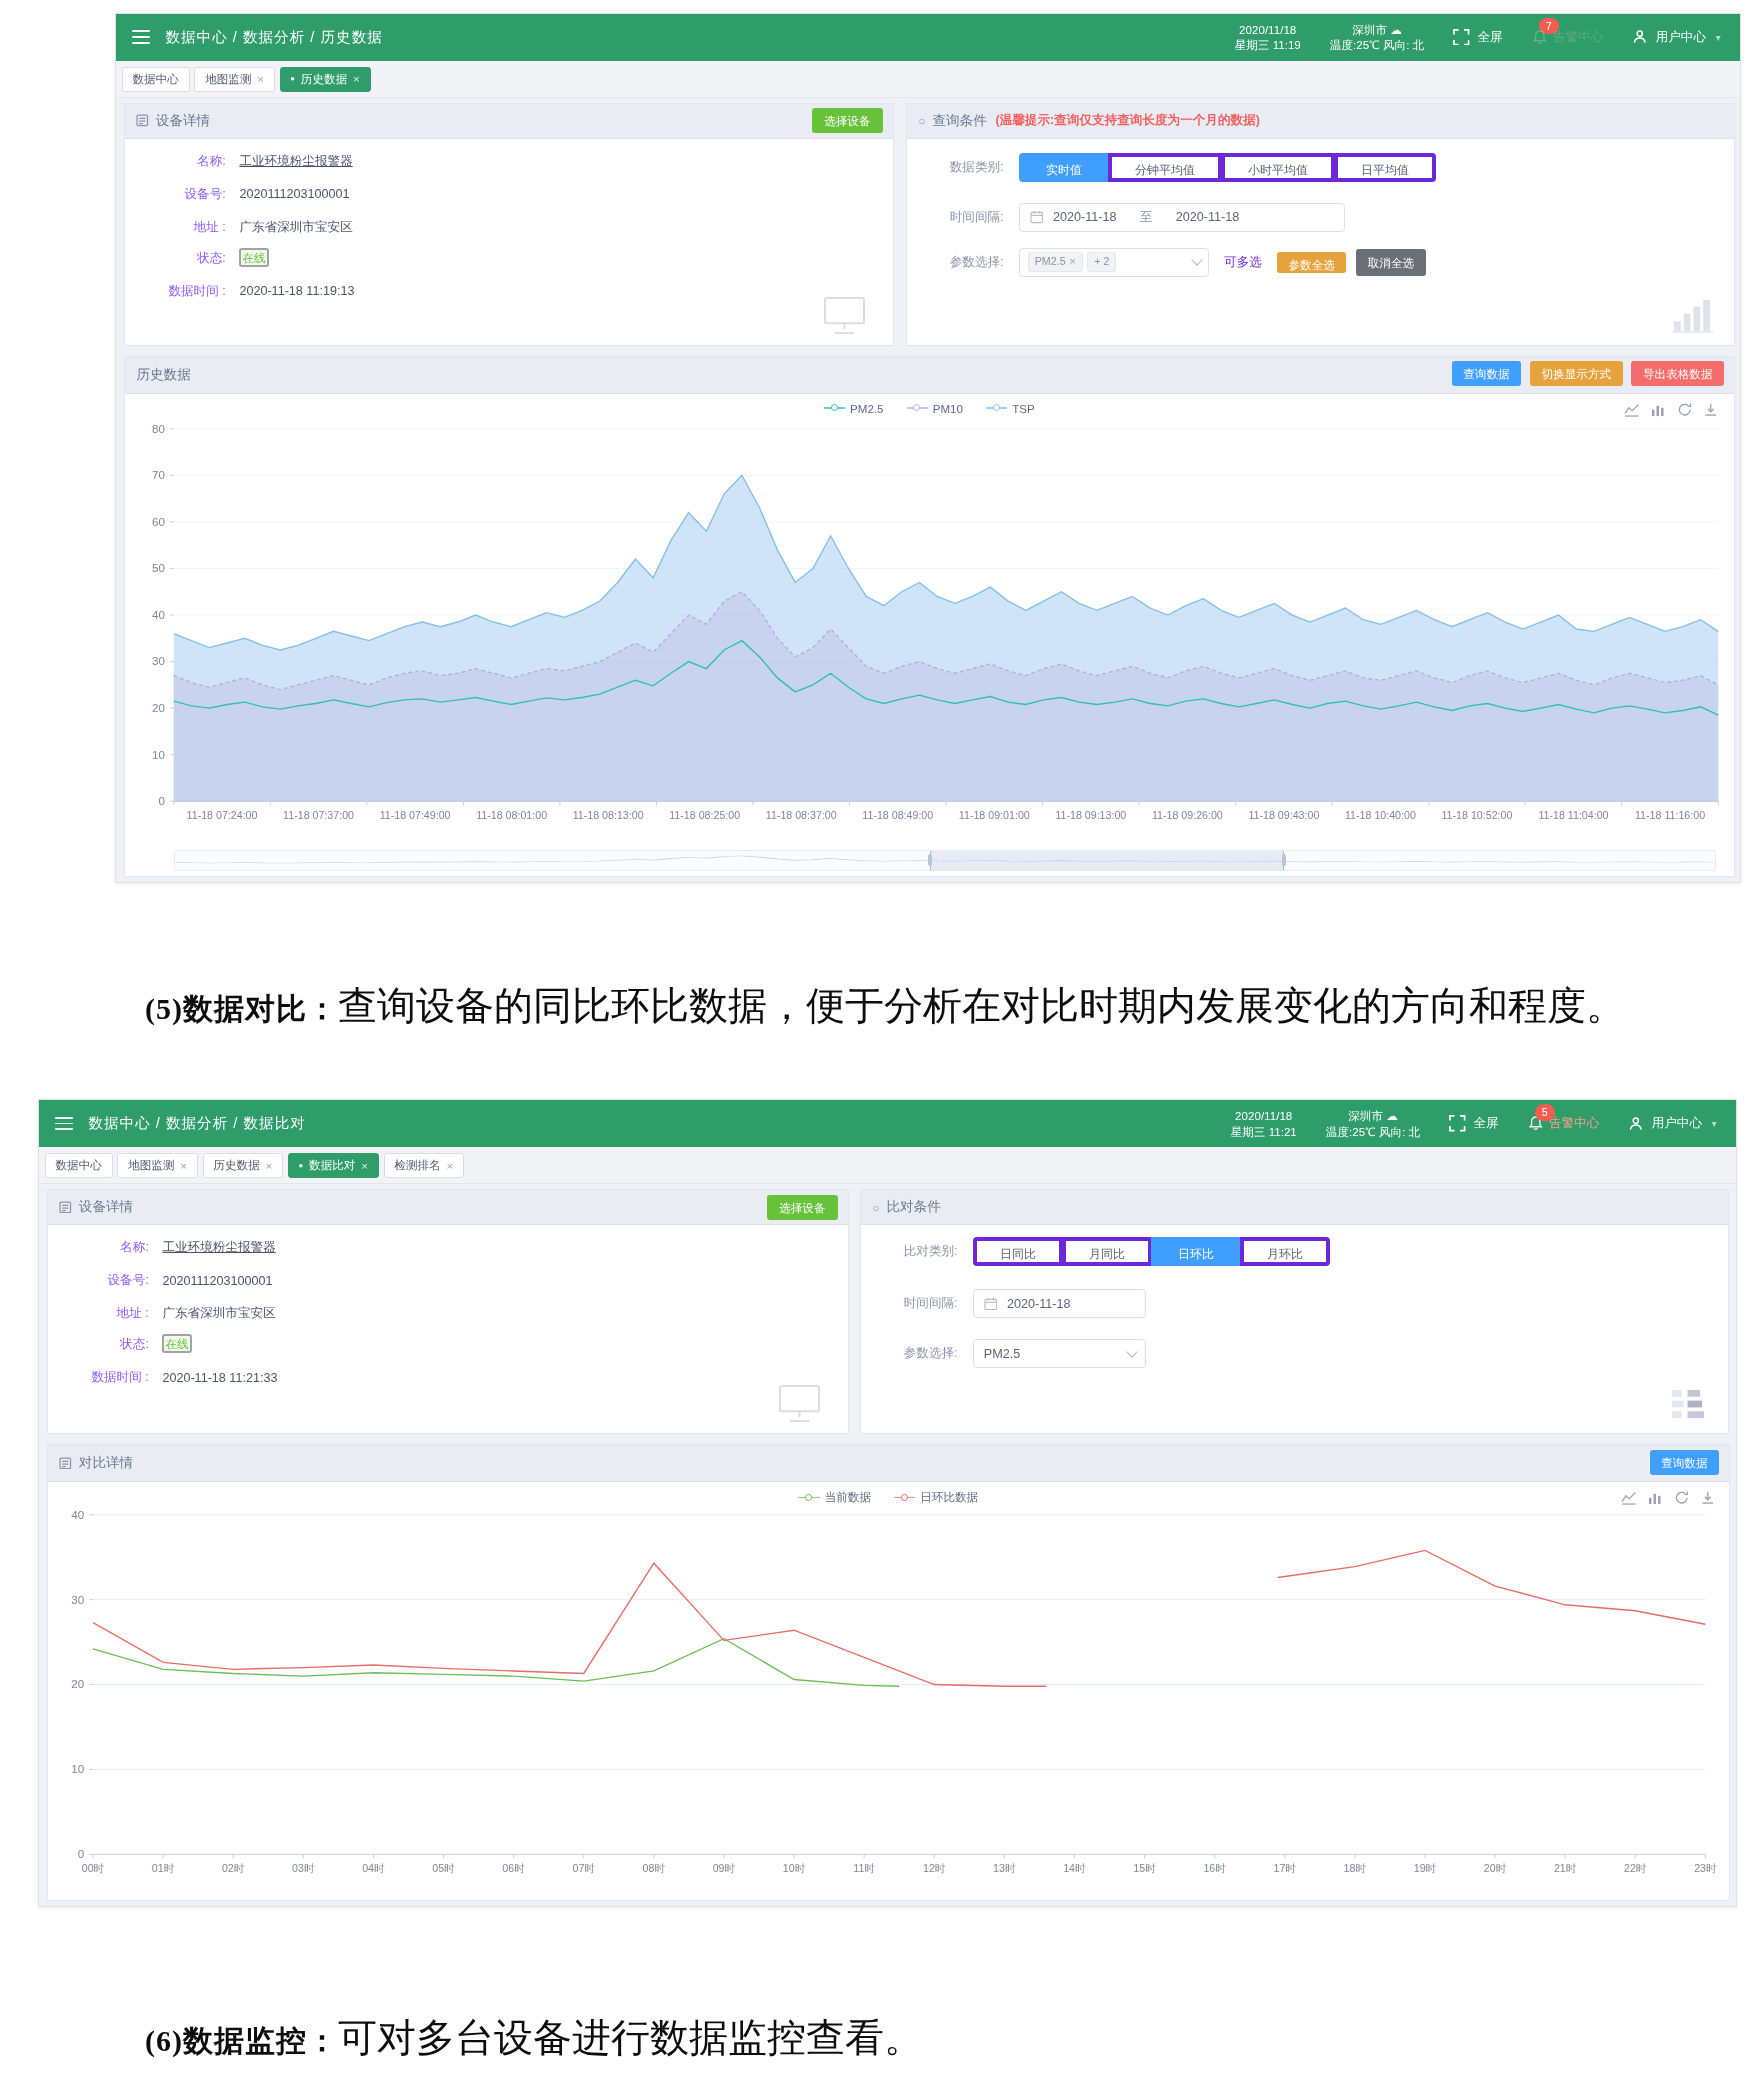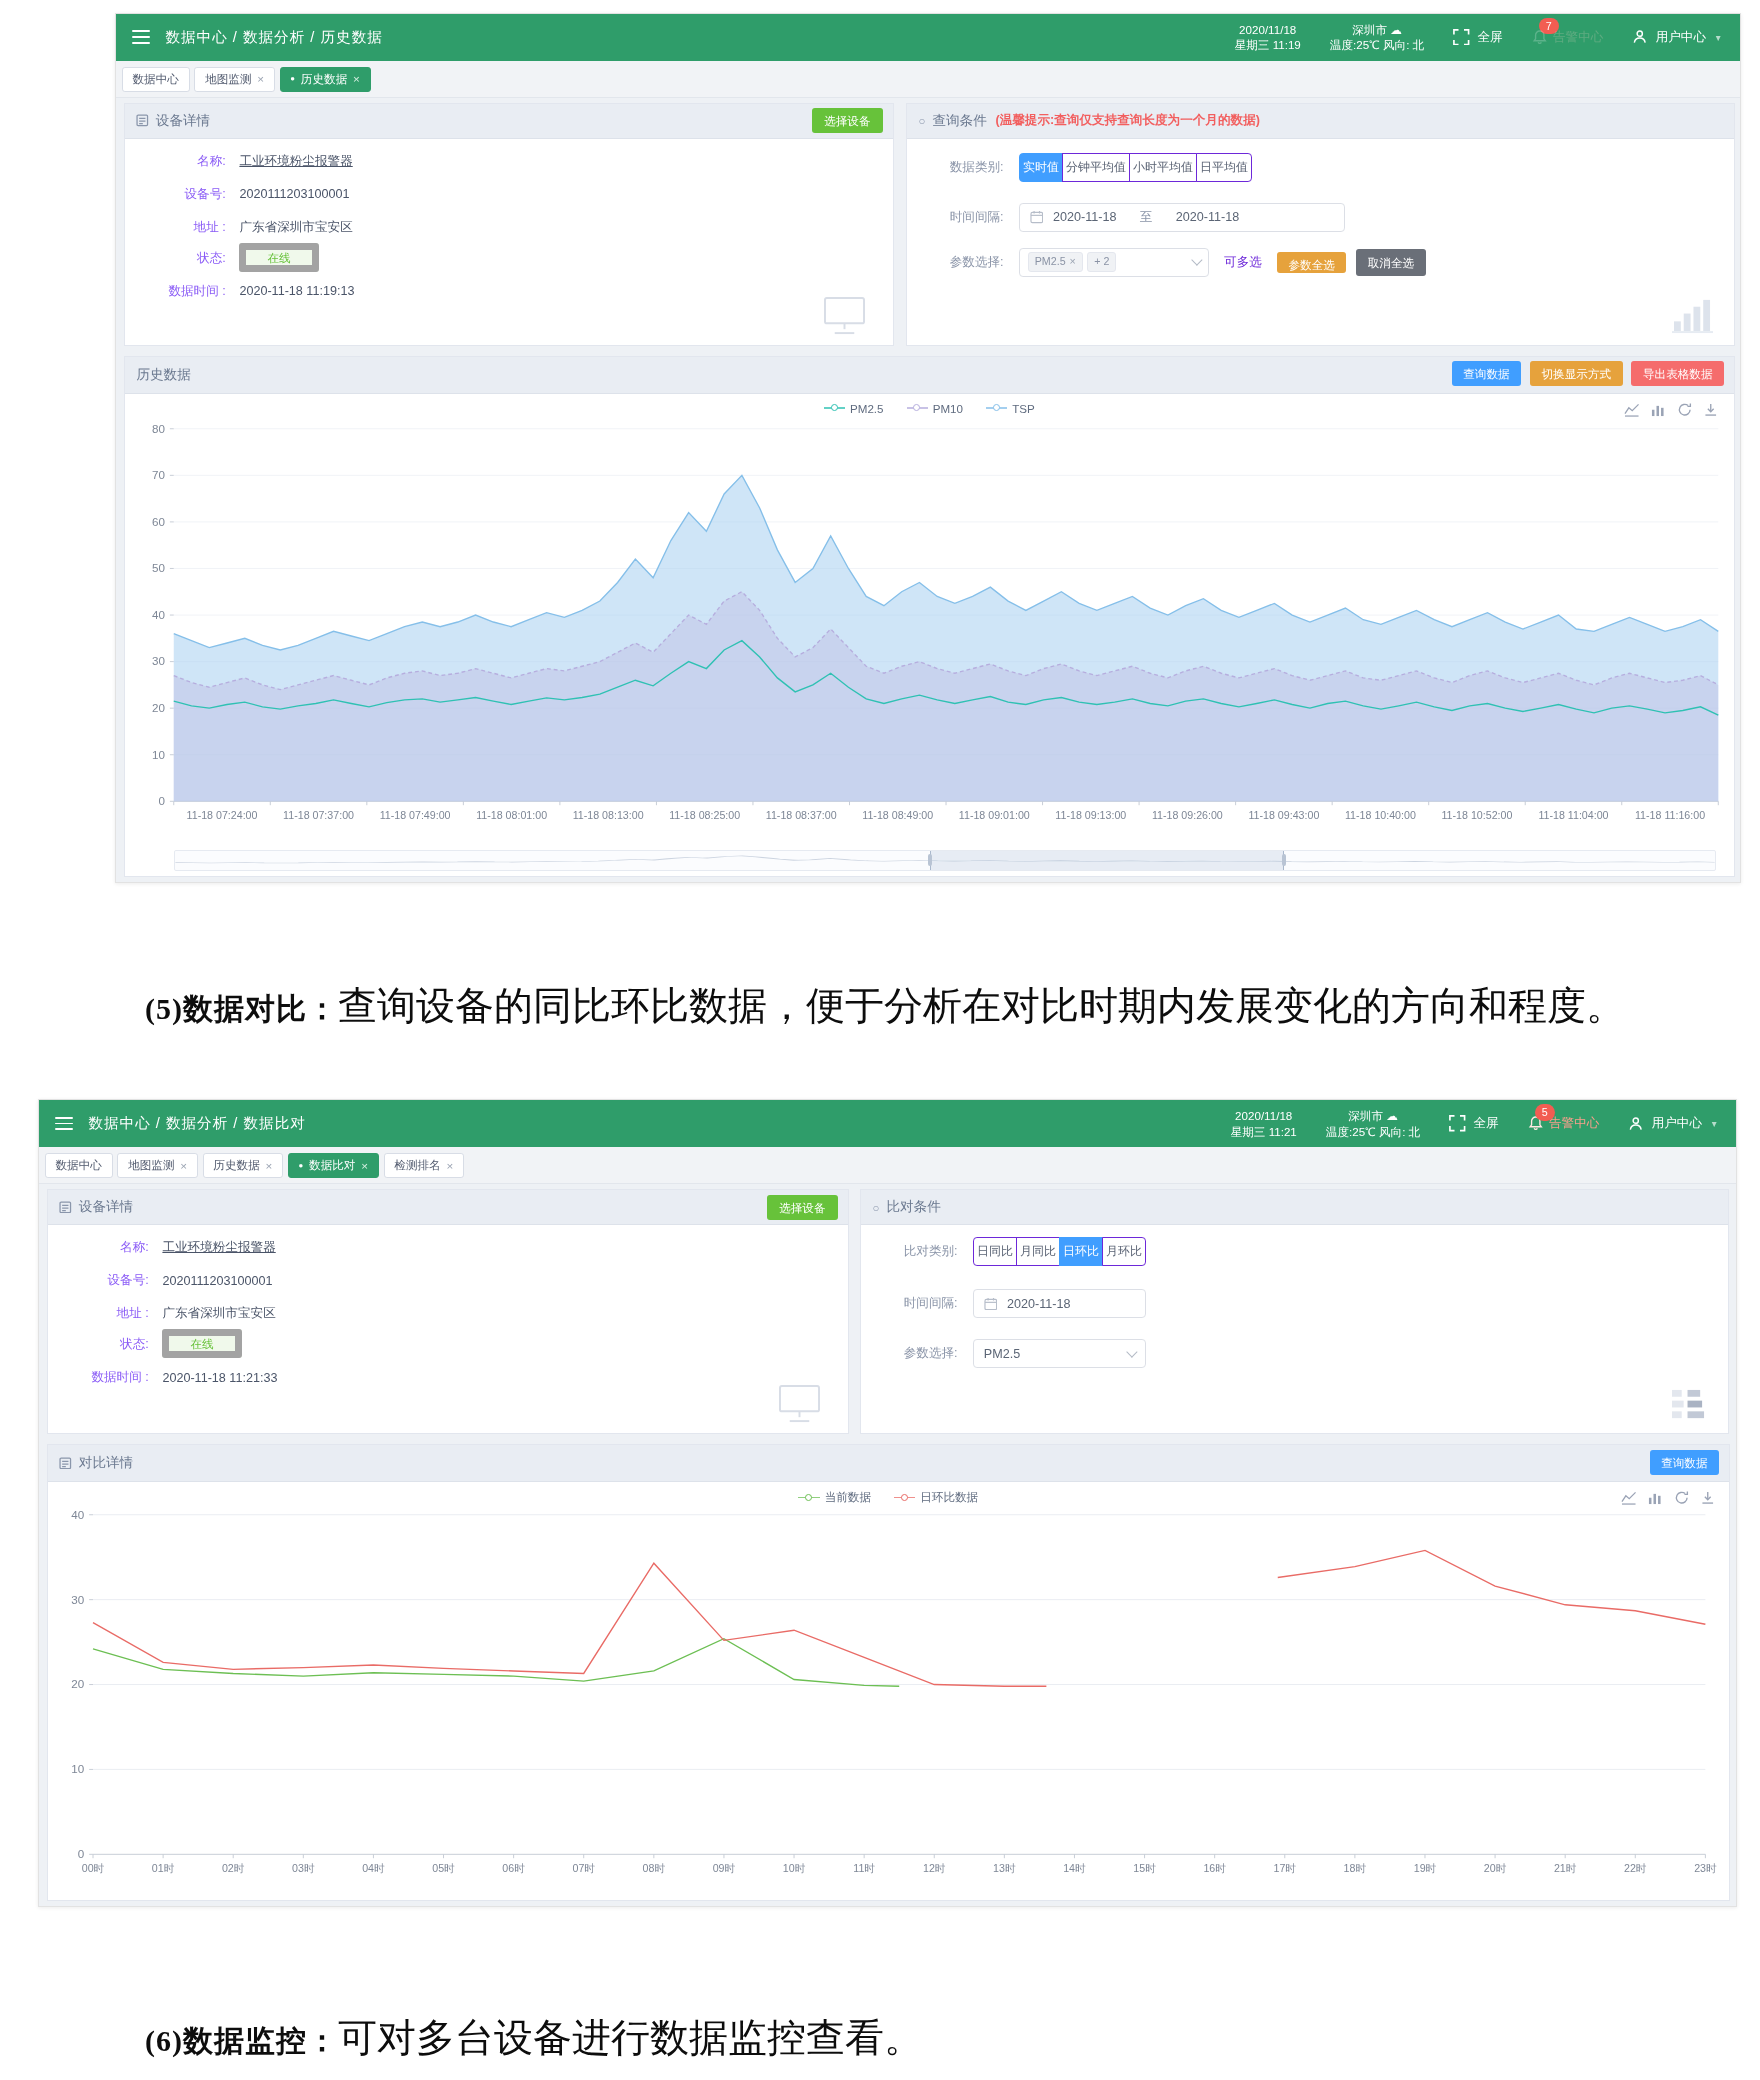--- a/index.html
+++ b/index.html
@@ -28,28 +28,28 @@
   
   .panel{position:absolute;background:#fff;border:1px solid #e2e6ee;box-sizing:border-box;}
   .phead{height:35px;background:#e9edf3;border-bottom:1px solid #dde2ea;display:flex;align-items:center;padding:0 11.6px;font-size:13.6px;color:#6a788f;gap:6.8px;position:relative;box-sizing:border-box;}
   .circ{font-size:11.6px;color:#8a96ab;}
   .hint{color:#f25f5f;font-size:12.6px;font-weight:bold;margin-left:1.9px;}
   .greenbtn{position:absolute;right:9.7px;top:4.9px;height:25px;padding:0 12.6px;background:#67c23a;color:#fff;font-size:11.6px;border:none;border-radius:2.9px;line-height:25px;cursor:pointer;}
   .drow{position:absolute;display:flex;font-size:12.6px;align-items:center;}
   .dlabel{width:101px;text-align:right;color:#8b5cf6;}
   .dval{margin-left:13.6px;color:#4a5468;}
   .uline{text-decoration:underline;}
-  .online{background:#f0f9eb;border:7px solid #a3a3a3;color:#67c23a;font-size:11.6px;padding:1px 21px;border-radius:2.9px;}
+  .online{background:#f0f9eb;border:2px solid #a3a3a3;color:#67c23a;font-size:11.6px;padding:1px 1px;border-radius:2.9px;}
   .monitor{position:absolute;right:25px;bottom:7.8px;}
   .decor{position:absolute;right:19.4px;bottom:9.7px;}
   
   .qrow{position:absolute;display:flex;align-items:center;font-size:12.6px;color:#8a94a8;left:13.6px;}
   .qlabel{width:83px;text-align:right;margin-right:15.5px;white-space:nowrap;}
   .btngroup{display:flex;}
-  .gbtn{height:29px;line-height:27px;box-sizing:border-box;border:1px solid #6d28d9;background:#fff;color:#5a6374;font-size:12px;padding:0 3px;margin-left:-1px;cursor:pointer;white-space:nowrap;}
+  .gbtn{height:29px;line-height:27px;box-sizing:border-box;border:4px solid #6d28d9;background:#fff;color:#5a6374;font-size:12px;padding:0 23px;margin-left:-1px;cursor:pointer;white-space:nowrap;}
   .gbtn:first-child{border-radius:3.9px 0 0 3.9px;margin-left:0;}
   .gbtn:last-child{border-radius:0 3.9px 3.9px 0;}
   .gbtn.active{background:#409eff;border-color:#409eff;color:#fff;}
   .inputbox{height:29px;box-sizing:border-box;border:1px solid #dcdfe6;border-radius:3.9px;background:#fff;display:flex;align-items:center;padding:0 9.7px;color:#5b6575;font-size:12.6px;gap:9.7px;}
   .selectbox{position:relative;}
   .chev{width:6.8px;height:6.8px;border-right:1.5px solid #b3bac6;border-bottom:1.5px solid #b3bac6;transform:rotate(45deg);margin-left:auto;margin-top:-3.9px;}
   .tag{background:#f0f2f5;border:1px solid #e4e7ee;color:#8a93a5;font-size:10.7px;padding:0 5.8px;height:19.4px;line-height:17.5px;border-radius:2.9px;display:flex;align-items:center;gap:3.9px;box-sizing:border-box;white-space:nowrap;}
   .tag .x{font-style:normal;color:#9aa3b2;cursor:pointer;}
   .sidetext{margin:0 15px;color:#6d28d9;white-space:nowrap;}
   .pbtn{height:25px;line-height:25px;padding:0 11.6px;font-size:11.6px;border-radius:2.9px;color:#fff;border:none;cursor:pointer;white-space:nowrap;}

